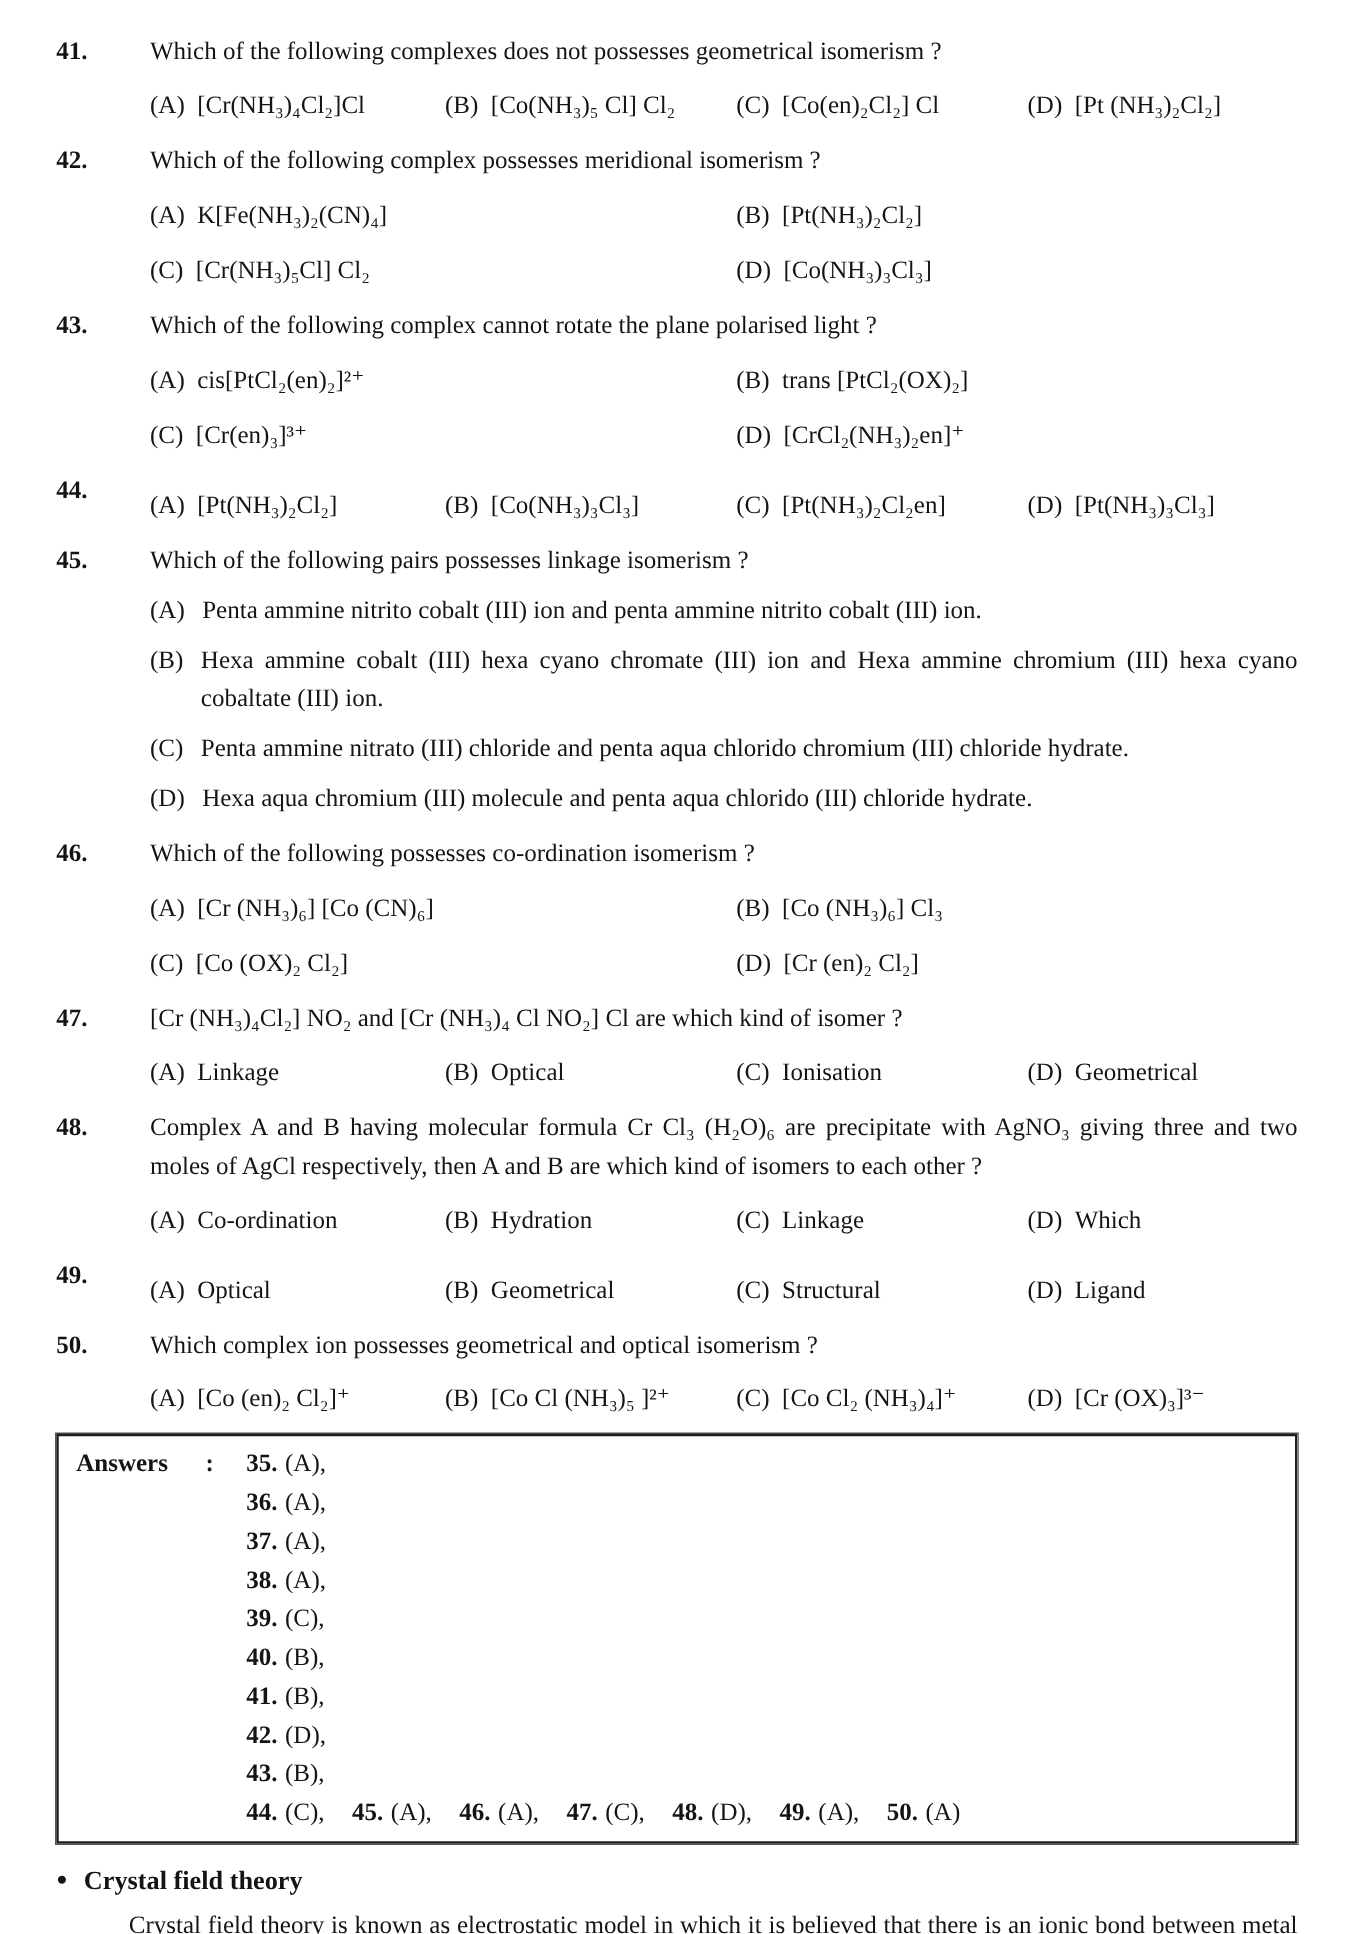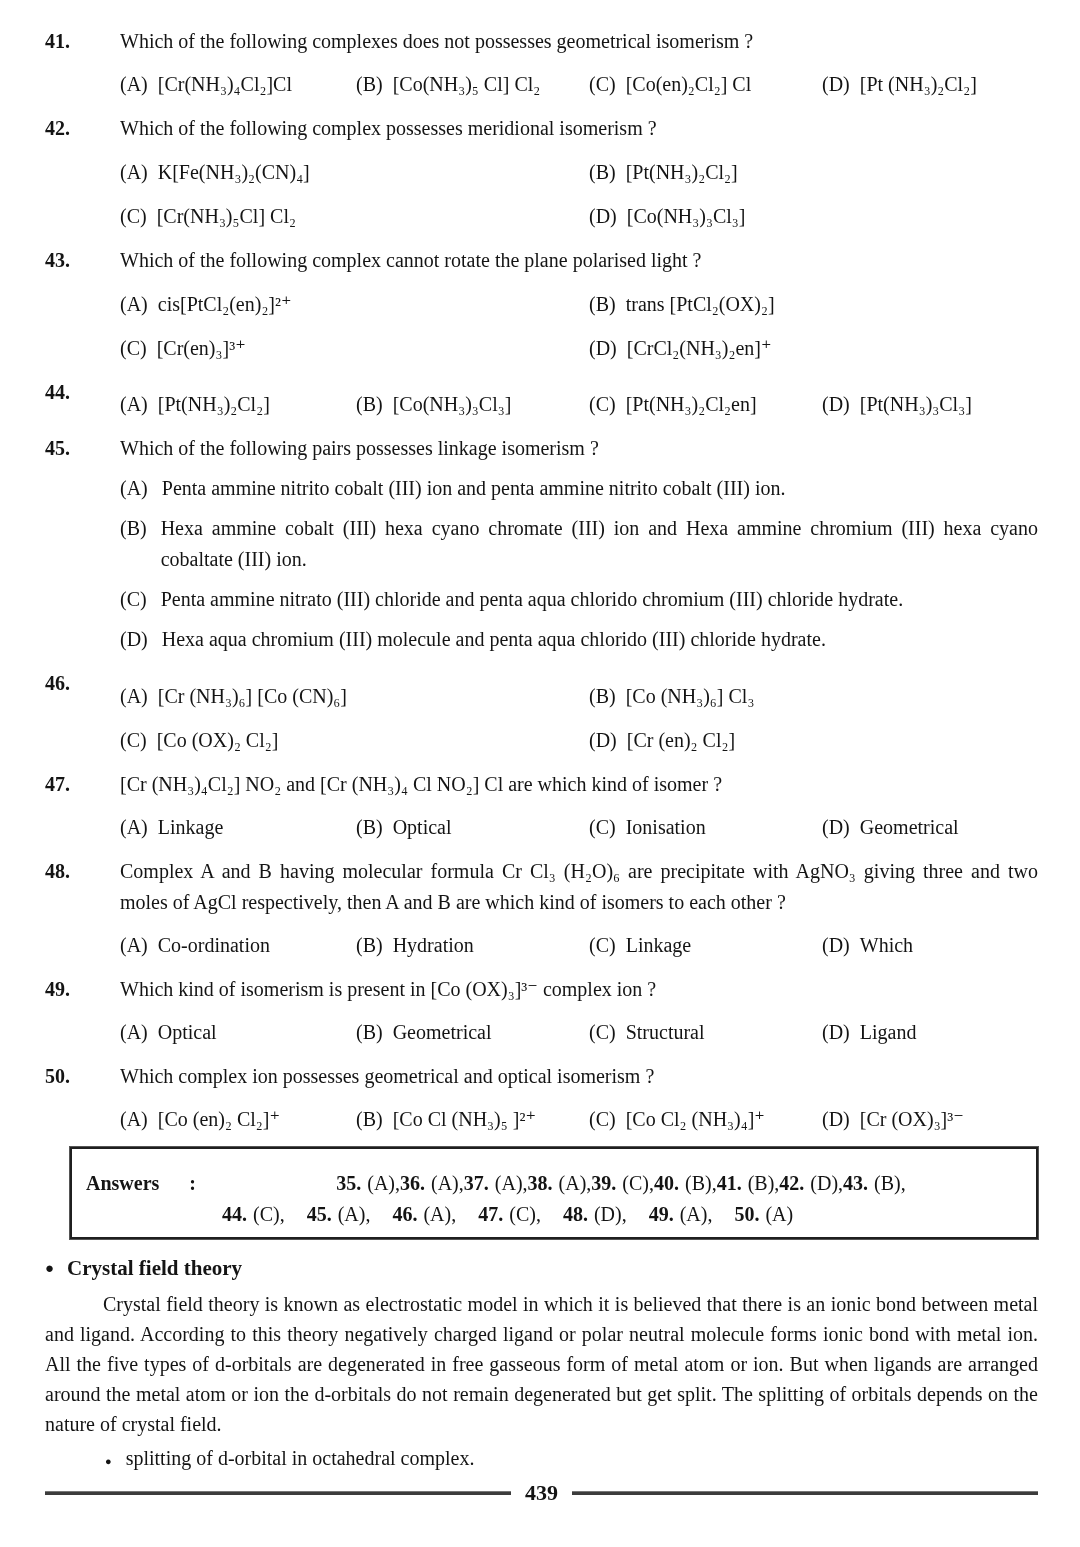--- a/index.html
+++ b/index.html
@@ -36,29 +36,28 @@
   .opts-stack .opt { margin-top: 9px; }
   .opt { display: flex; align-items: baseline; }
   .opt-label { margin-right: 10px; flex: none; }
   .opts-stack .opt-label { margin-right: 14px; }
   .opts-stack .opt-text { flex: 1; text-align: justify; }
 
   .ans-box {
     margin-top: 12px;
     border: 2.5px solid #1f1f1f;
     box-shadow: 0 0 0 1px #555;
-    padding: 19px 16px 7px 14px;
+    padding: 7px 16px 7px 14px;
     display: flex;
     line-height: 31px;
-    margin-left: 25px;
   }
   .ans-label { font-weight: bold; flex: none; }
   .ans-colon { flex: none; margin: 0 26px 0 30px; font-weight: bold; }
   .ans-content { flex: 1; min-width: 0; }
-  .ans-line1 { display: flex; justify-content: center; }
+  .ans-line1 { display: flex; justify-content: flex-end; flex-direction: column; }
   .ans-line2 { display: flex; gap: 22px; }
   .ans-item { white-space: nowrap; }
   .ans-n { font-weight: bold; margin-right: 6px; }
 
   .cft-head { display: flex; align-items: center; margin-top: 14px; font-size: 21px; font-weight: bold; line-height: 31px; }
   .cft-bullet { font-size: 15px; margin-right: 13px; line-height: 1; }
   .cft-para {
     margin-top: 5px;
     line-height: 30px;
     text-align: justify;
@@ -196,20 +195,21 @@
             <span class="opt-label">(D)</span>
             <span class="opt-text">Hexa aqua chromium (III) molecule and penta aqua chlorido (III) chloride hydrate.</span>
           </div>
       </div>
     </div>
   </div>
 
   <div class="q">
     <div class="qnum">46.</div>
     <div class="qbody">
+      <div class="stem">Which of the following possesses co-ordination isomerism ?</div>
       <div class="opts-col2">
         <div class="opt">
             <span class="opt-label">(A)</span>
             <span class="opt-text">[Cr (NH₃)₆] [Co (CN)₆]</span>
           </div>
         <div class="opt">
             <span class="opt-label">(B)</span>
             <span class="opt-text">[Co (NH₃)₆] Cl₃</span>
           </div>
         <div class="opt">
@@ -270,21 +270,20 @@
             <span class="opt-label">(D)</span>
             <span class="opt-text">Which</span>
           </div>
       </div>
     </div>
   </div>
 
   <div class="q">
     <div class="qnum">49.</div>
     <div class="qbody">
-      <div class="stem">Which kind of isomerism is present in [Co (OX)₃]³⁻ complex ion ?</div>
       <div class="opts-row4">
         <div class="opt">
             <span class="opt-label">(A)</span>
             <span class="opt-text">Optical</span>
           </div>
         <div class="opt">
             <span class="opt-label">(B)</span>
             <span class="opt-text">Geometrical</span>
           </div>
         <div class="opt">

